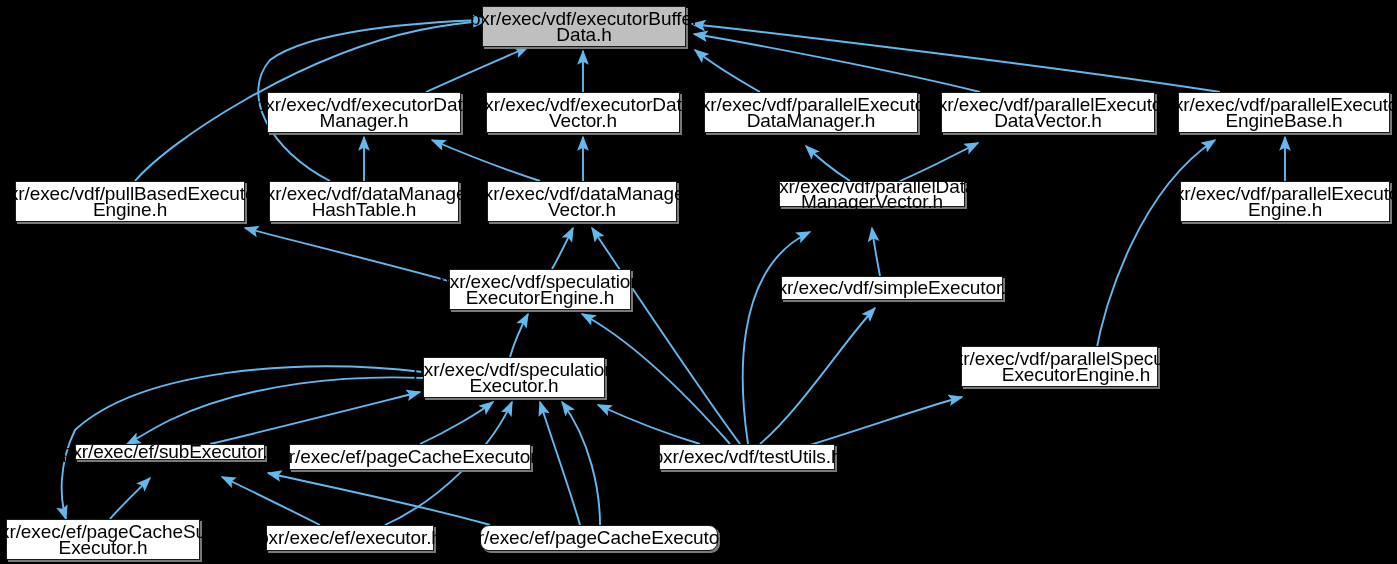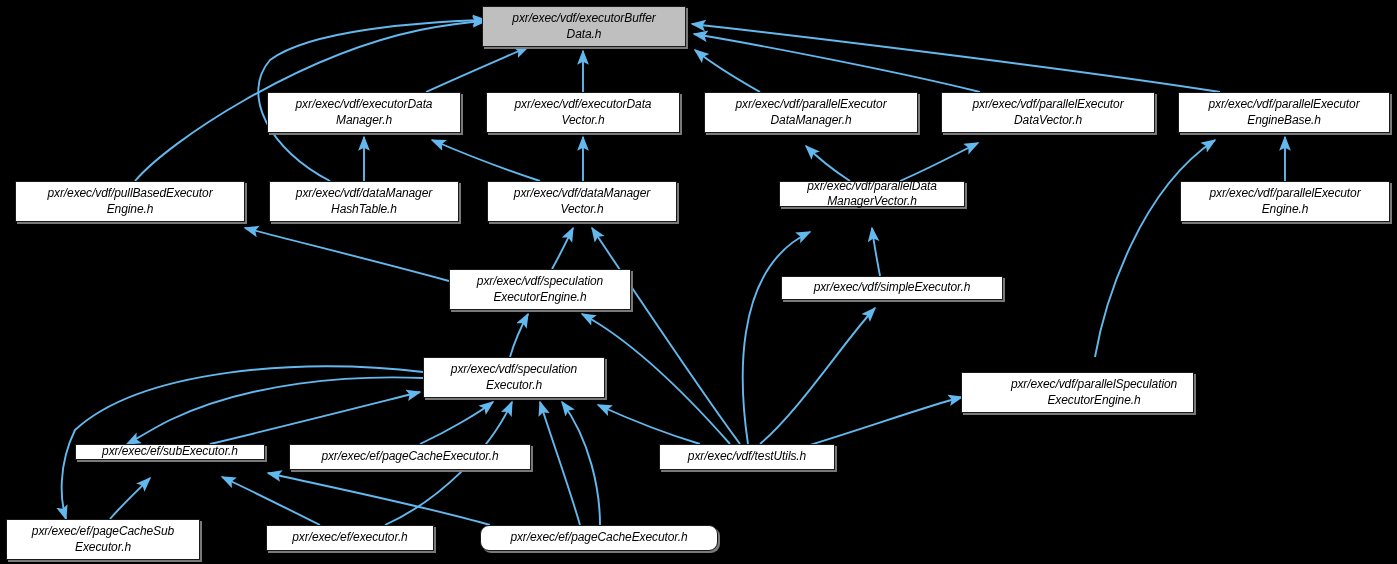--- a/index.html
+++ b/index.html
@@ -26,28 +26,27 @@
   .node {
     position: absolute;
     box-sizing: border-box;
     border: 1px solid #191919;
     background: #ffffff;
     color: #000000;
     display: flex;
     align-items: center;
     justify-content: center;
     text-align: center;
-    font-size: 12px;
+    font-size: 19px;
     line-height: 15.5px;
     letter-spacing: -0.1px;
     box-shadow: 2px 2px 0 rgba(128,128,128,0.95);
     white-space: pre-line;
     padding: 0 3px;
     z-index: 3;
-    font-style: italic;
   }
   .node.root {
     background: #bfbfbf;
     border: 1px solid #191919;
   }
 </style>
 </head>
 <body>
 
 <div id="graph">
@@ -115,21 +114,21 @@
 Vector.h</div>
       <div class="node" style="left: 779px; top: 181px; width: 186px; height: 26px;">pxr/exec/vdf/parallelData
 ManagerVector.h</div>
       <div class="node" style="left: 1180px; top: 181px; width: 210px; height: 41px;">pxr/exec/vdf/parallelExecutor
 Engine.h</div>
       <div class="node" style="left: 449px; top: 269px; width: 182px; height: 41px;">pxr/exec/vdf/speculation
 ExecutorEngine.h</div>
       <div class="node" style="left: 781px; top: 276px; width: 222px; height: 24px;">pxr/exec/vdf/simpleExecutor.h</div>
       <div class="node" style="left: 423px; top: 357px; width: 182px; height: 41px;">pxr/exec/vdf/speculation
 Executor.h</div>
-      <div class="node" style="left: 961px; top: 372px; width: 233px; height: 41px; padding-left: 36px;">pxr/exec/vdf/parallelSpeculation
+      <div class="node" style="left: 961px; top: 346px; width: 197px; height: 41px; padding-left: 36px;">pxr/exec/vdf/parallelSpeculation
 ExecutorEngine.h</div>
       <div class="node" style="left: 75px; top: 444px; width: 190px; height: 16px;">pxr/exec/ef/subExecutor.h</div>
       <div class="node" style="left: 289px; top: 444px; width: 242px; height: 26px;">pxr/exec/ef/pageCacheExecutor.h</div>
       <div class="node" style="left: 659px; top: 444px; width: 176px; height: 26px;">pxr/exec/vdf/testUtils.h</div>
       <div class="node" style="left: 6px; top: 519px; width: 194px; height: 41px;">pxr/exec/ef/pageCacheSub
 Executor.h</div>
       <div class="node" style="left: 266px; top: 525px; width: 168px; height: 26px;">pxr/exec/ef/executor.h</div>
       <div class="node" style="left: 480px; top: 525px; width: 238px; height: 26px; border-radius: 9px;">pxr/exec/ef/pageCacheExecutor.h</div>
     </div>
 </div>

